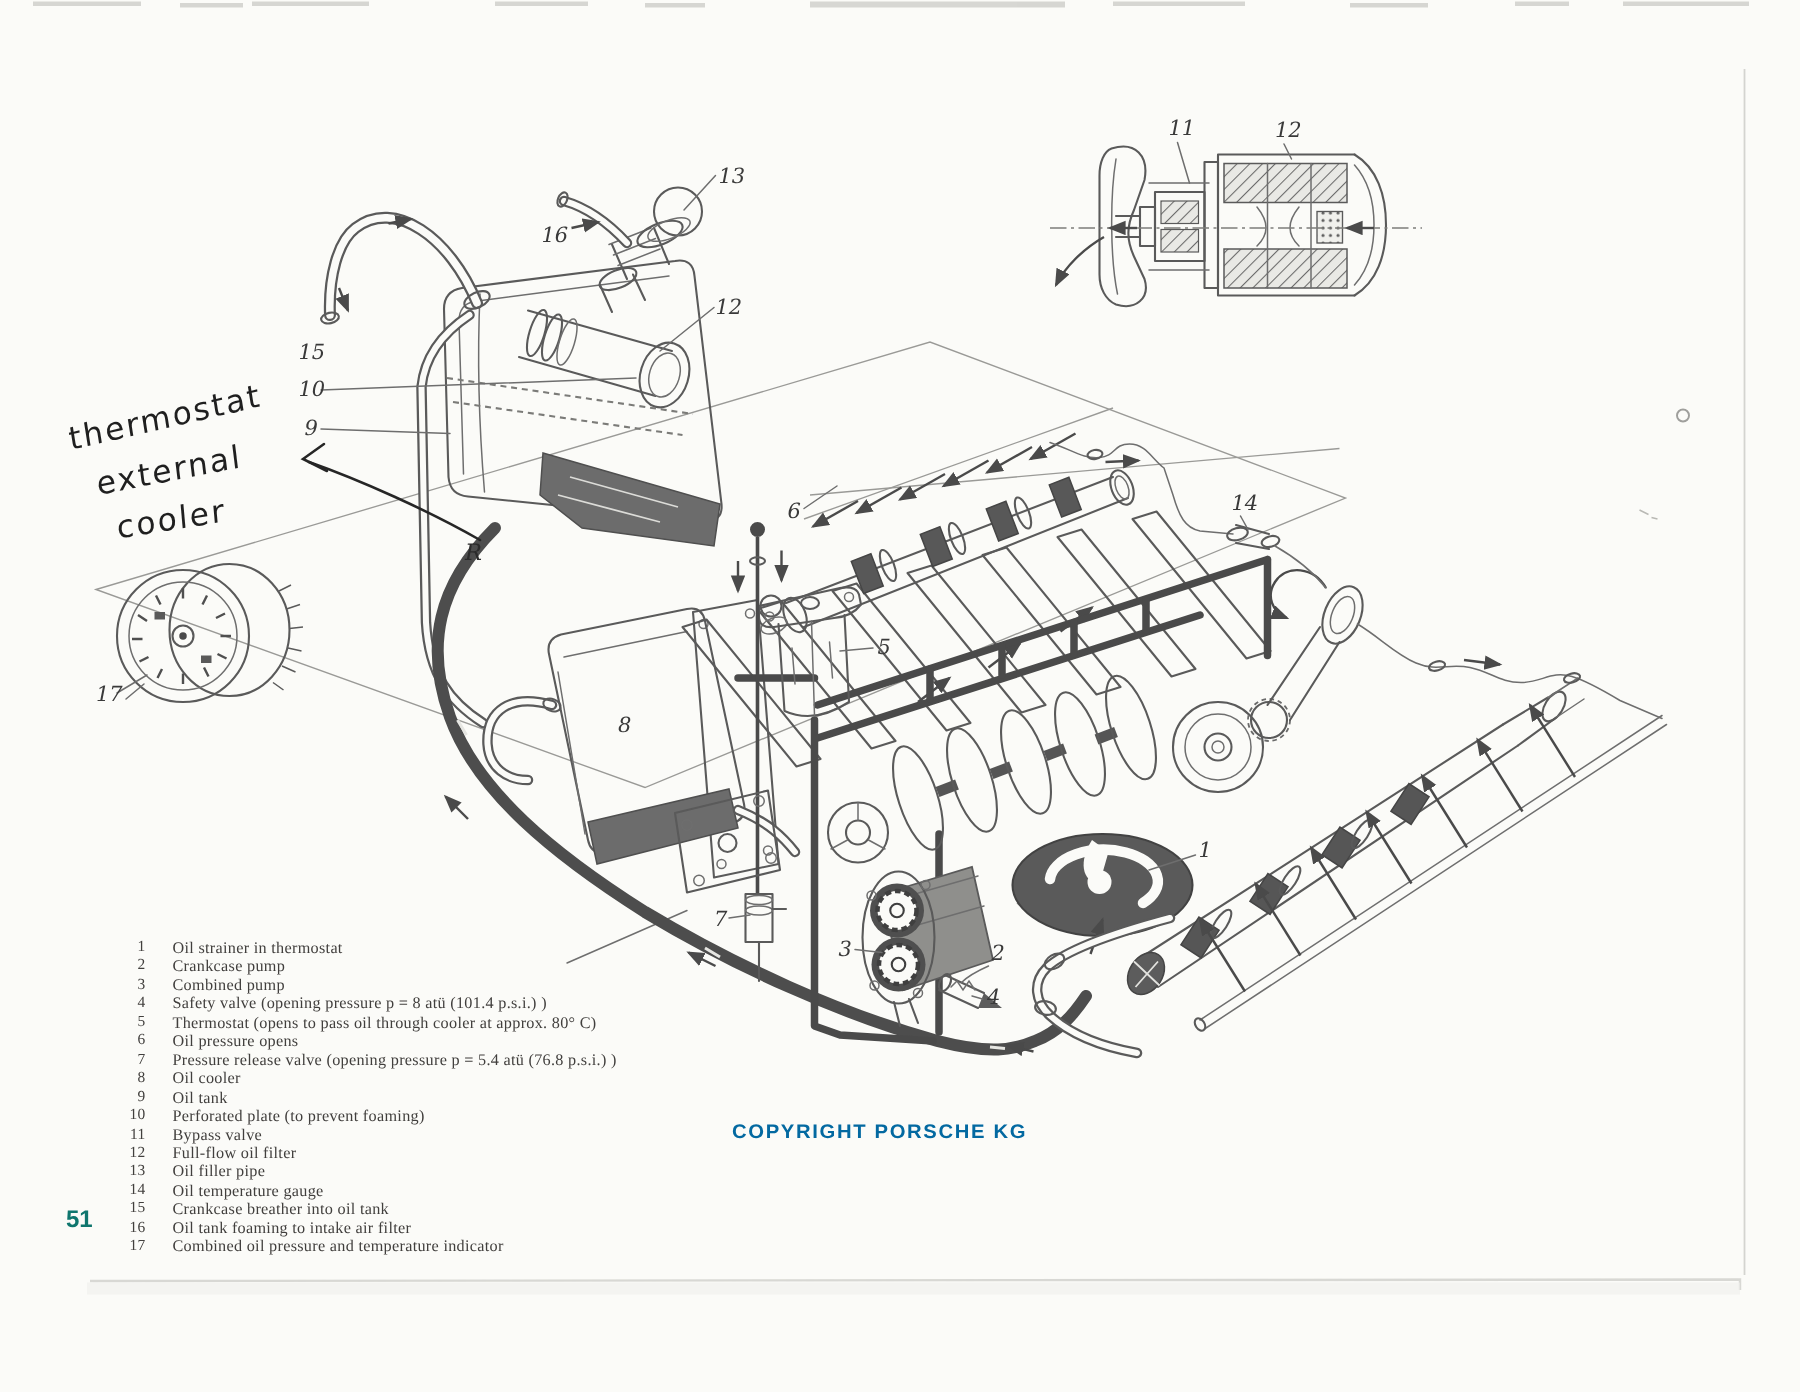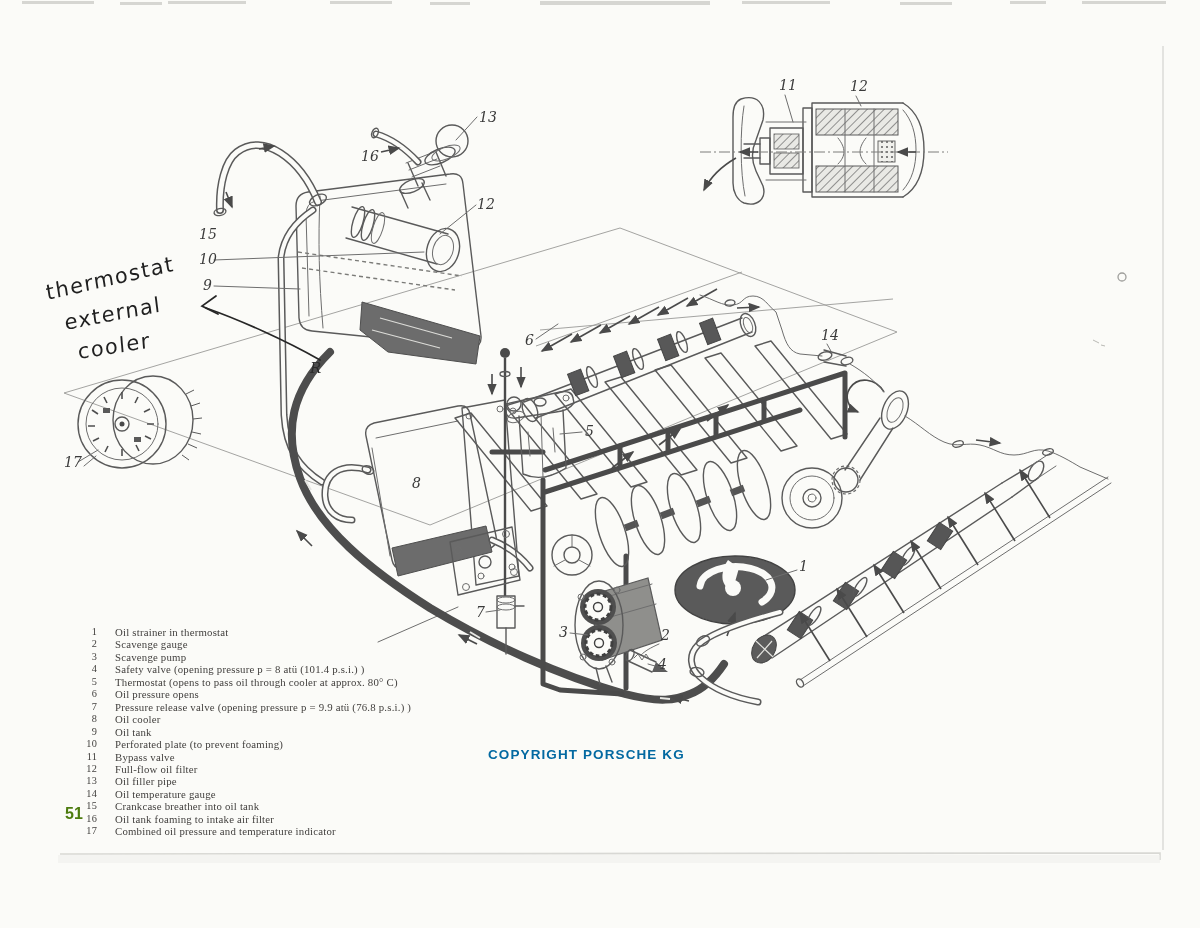--- a/index.html
+++ b/index.html
@@ -20,21 +20,21 @@
   .hand{stroke:#262626;stroke-width:1.7;fill:none;stroke-linecap:round;}
   
   .legend{position:absolute;left:84px;top:626px;width:470px;
           font-size:10.8px;line-height:12.45px;color:#413f3d;letter-spacing:.2px;}
   .lrow{display:flex;white-space:nowrap;}
   .lnum{flex:0 0 13px;text-align:right;margin-right:18px;font-size:10.3px;}
   .copyright{position:absolute;left:488px;top:747px;width:200px;
              font-family:"Liberation Sans",sans-serif;font-weight:bold;font-size:13.5px;
              letter-spacing:1.1px;color:#0369a1;transform:scaleY(.97);}
   .page-number{position:absolute;left:44px;top:805px;
-               font-family:"Liberation Sans",sans-serif;font-weight:bold;font-size:16px;color:#4d7c0f;margin-left:21px;}
+               font-family:"Liberation Sans",sans-serif;font-weight:bold;font-size:16px;color:#0f766e;}
   .handnote{position:absolute;left:0;top:0;width:0;height:0;}
   .hline{position:absolute;white-space:nowrap;font-family:"DejaVu Sans",sans-serif;
          color:#1f1f1f;letter-spacing:1.5px;transform-origin:left bottom;}
   .callout-text{font:italic 14px "DejaVu Serif",serif;fill:#3a3a3a;}
   .rmark{font:italic 15px "DejaVu Serif",serif;fill:#2b2b2b;}
 </style>
 </head>
 <body>
 
 <div class="page">
@@ -419,41 +419,41 @@
       <div class="hline" style="left: 79px; top: 340px; font-size: 21px; transform: rotate(-9deg) skewX(-4deg);">cooler</div>
     </div>
 
 <div class="legend" id="legend">
       <div class="lrow">
         <span class="lnum">1</span>
         <span>Oil strainer in thermostat</span>
       </div>
       <div class="lrow">
         <span class="lnum">2</span>
-        <span>Scavenge gauge</span>
+        <span>Crankcase pump</span>
       </div>
       <div class="lrow">
         <span class="lnum">3</span>
-        <span>Scavenge pump</span>
+        <span>Combined pump</span>
       </div>
       <div class="lrow">
         <span class="lnum">4</span>
         <span>Safety valve (opening pressure p = 8 atü (101.4 p.s.i.) )</span>
       </div>
       <div class="lrow">
         <span class="lnum">5</span>
         <span>Thermostat (opens to pass oil through cooler at approx. 80° C)</span>
       </div>
       <div class="lrow">
         <span class="lnum">6</span>
         <span>Oil pressure opens</span>
       </div>
       <div class="lrow">
         <span class="lnum">7</span>
-        <span>Pressure release valve (opening pressure p = 9.9 atü (76.8 p.s.i.) )</span>
+        <span>Pressure release valve (opening pressure p = 5.4 atü (76.8 p.s.i.) )</span>
       </div>
       <div class="lrow">
         <span class="lnum">8</span>
         <span>Oil cooler</span>
       </div>
       <div class="lrow">
         <span class="lnum">9</span>
         <span>Oil tank</span>
       </div>
       <div class="lrow">

